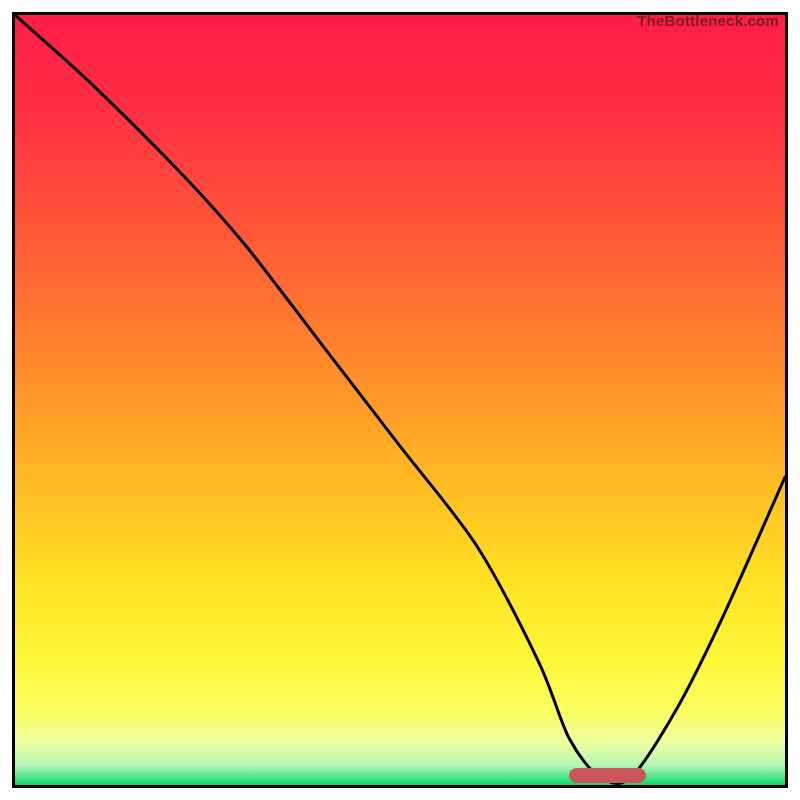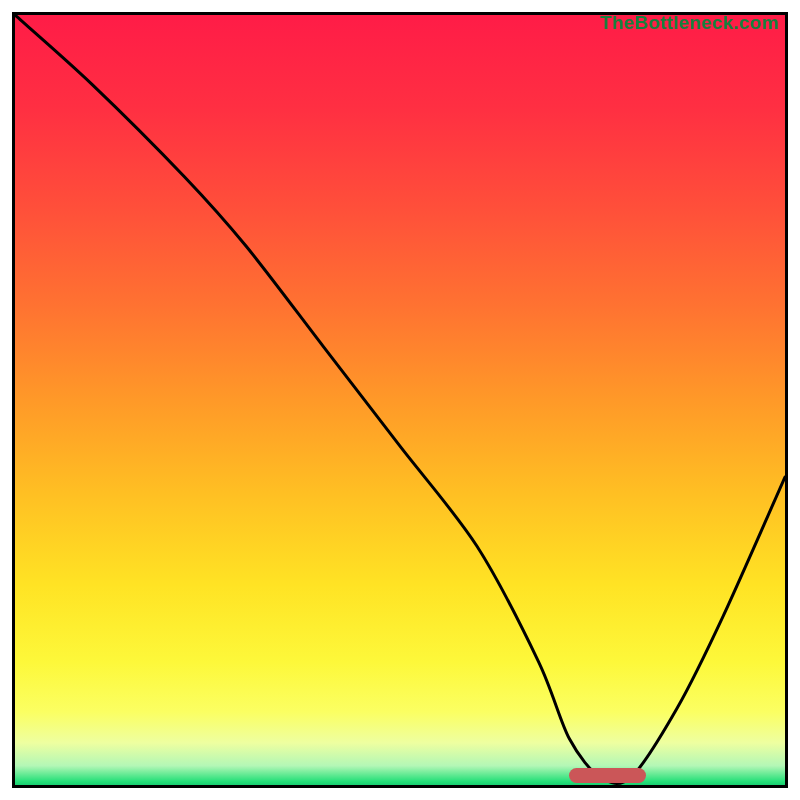--- a/index.html
+++ b/index.html
@@ -17,23 +17,23 @@
     width: 776px;
     height: 776px;
     border: 3px solid #000;
     box-sizing: border-box;
     overflow: hidden;
   }
   .watermark {
     position: absolute;
     top: -3px;
     right: 6px;
-    font-size: 19px;
+    font-size: 15px;
     font-weight: 600;
-    color: #15803d;
+    color: #7f1d1d;
     letter-spacing: 0.2px;
     z-index: 30;
     text-align: right;
   }
   svg.bg {
     position: absolute;
     left: 0;
     top: 0;
     width: 100%;
     height: 100%;

